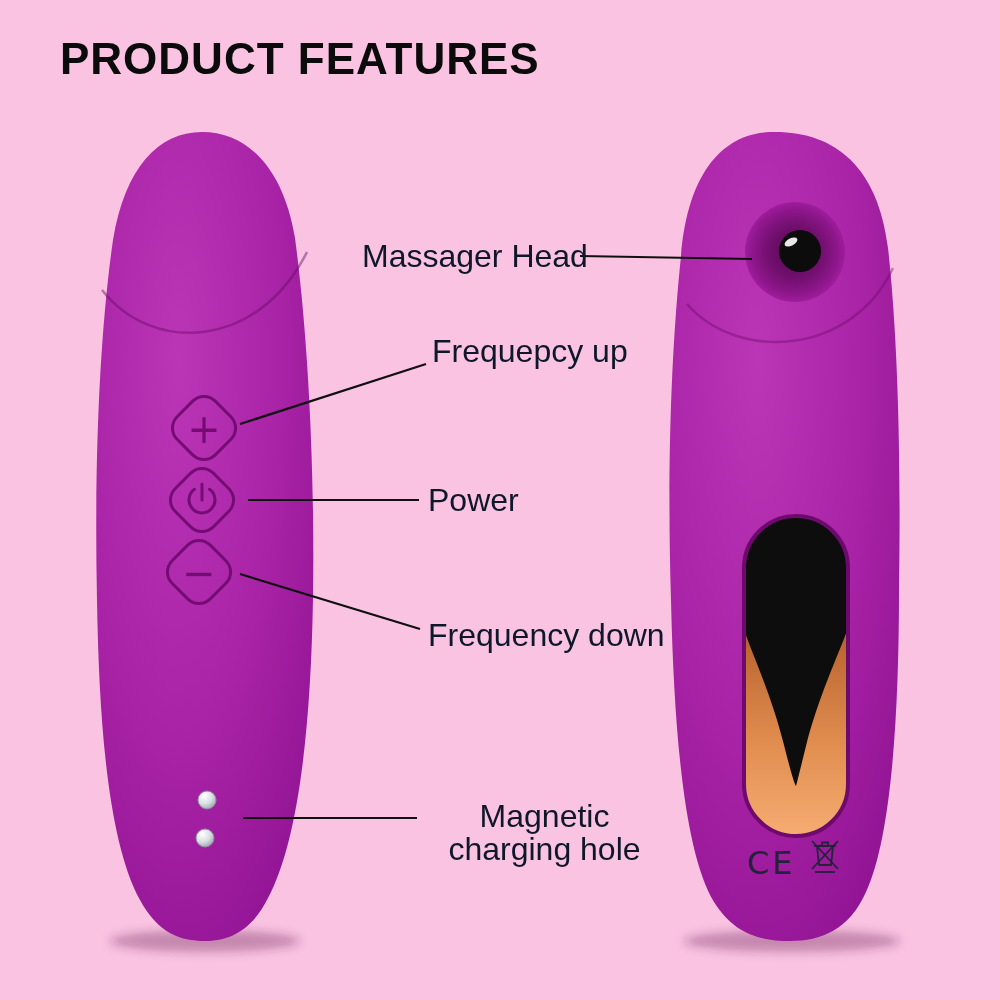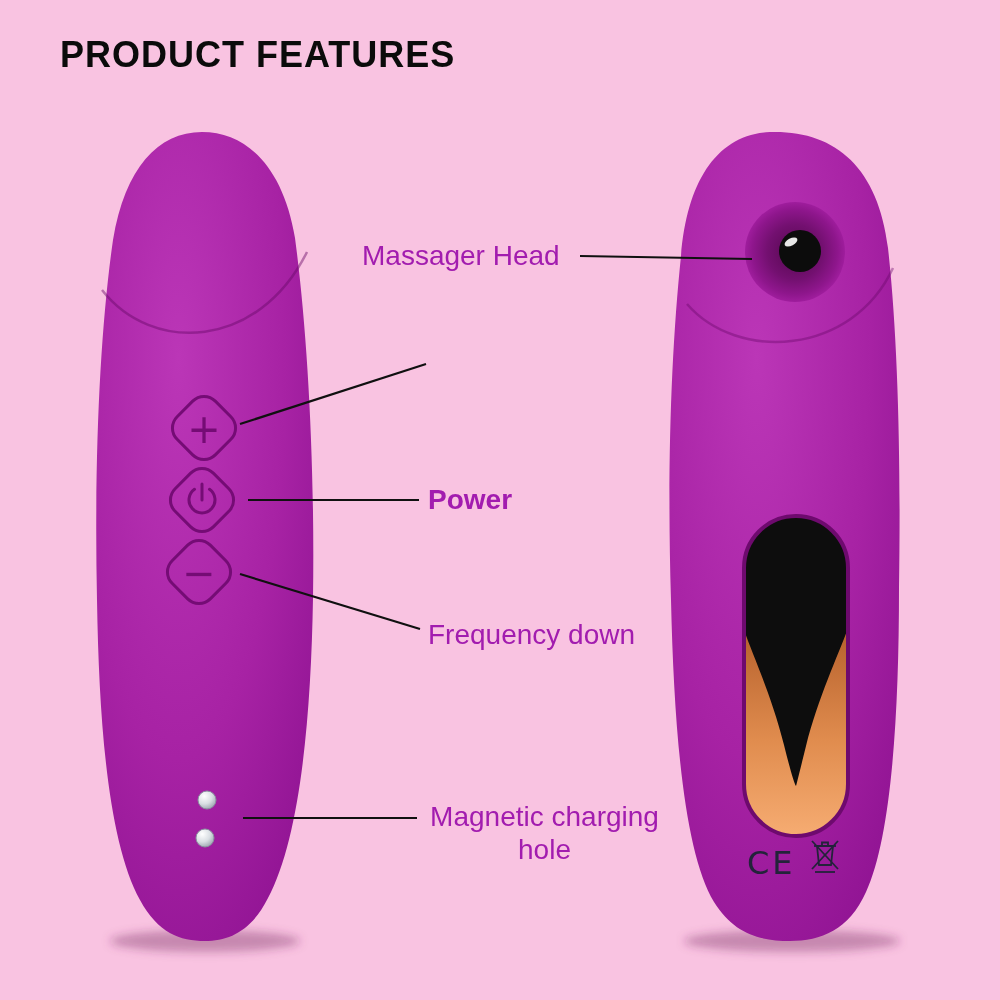--- a/index.html
+++ b/index.html
@@ -6,26 +6,26 @@
   .stage{
     position:relative;
     width:1000px;height:1000px;
     background:#F9C3E1;
     overflow:hidden;
     font-family:"Liberation Sans", sans-serif;
   }
   .stage svg.art{position:absolute;left:0;top:0;}
   .title{
     position:absolute;left:60px;top:34px;
-    font-size:36px;font-weight:bold;color:#0b0b0b;
+    font-size:44px;font-weight:bold;color:#0b0b0b;
     letter-spacing:1px;white-space:nowrap;
   }
   .callout{
     position:absolute;
-    font-size:28px;color:#a21caf;
+    font-size:32px;color:#0f172a;
     white-space:nowrap;line-height:34px;
   }
   .callout.center{
     white-space:normal;text-align:center;line-height:33px;
   }
 </style>
 </head>
 <body>
 
 <div class="stage">
@@ -148,20 +148,21 @@
       <path d="M419,500 L248,500"></path>
       <path d="M240,574 L420,629"></path>
       <path d="M417,818 L243,818"></path>
     </g>
   </svg>
 
   <div class="title">PRODUCT FEATURES</div>
 
   <div class="callout" style="left:362px;top:239px;">Massager Head</div>
 
+  <div class="callout" style="left:432px;top:334px;">Frequepcy up</div>
 
-  <div class="callout" style="left:428px;top:483px;font-weight:bold;">Power</div>
+  <div class="callout" style="left:428px;top:483px;">Power</div>
 
   <div class="callout center" style="left:422px;top:800px;width:245px;">Magnetic charging hole</div>
 
   <div class="callout" style="left:428px;top:618px;">Frequency down</div>
 
 </div>
 
 </body></html>

